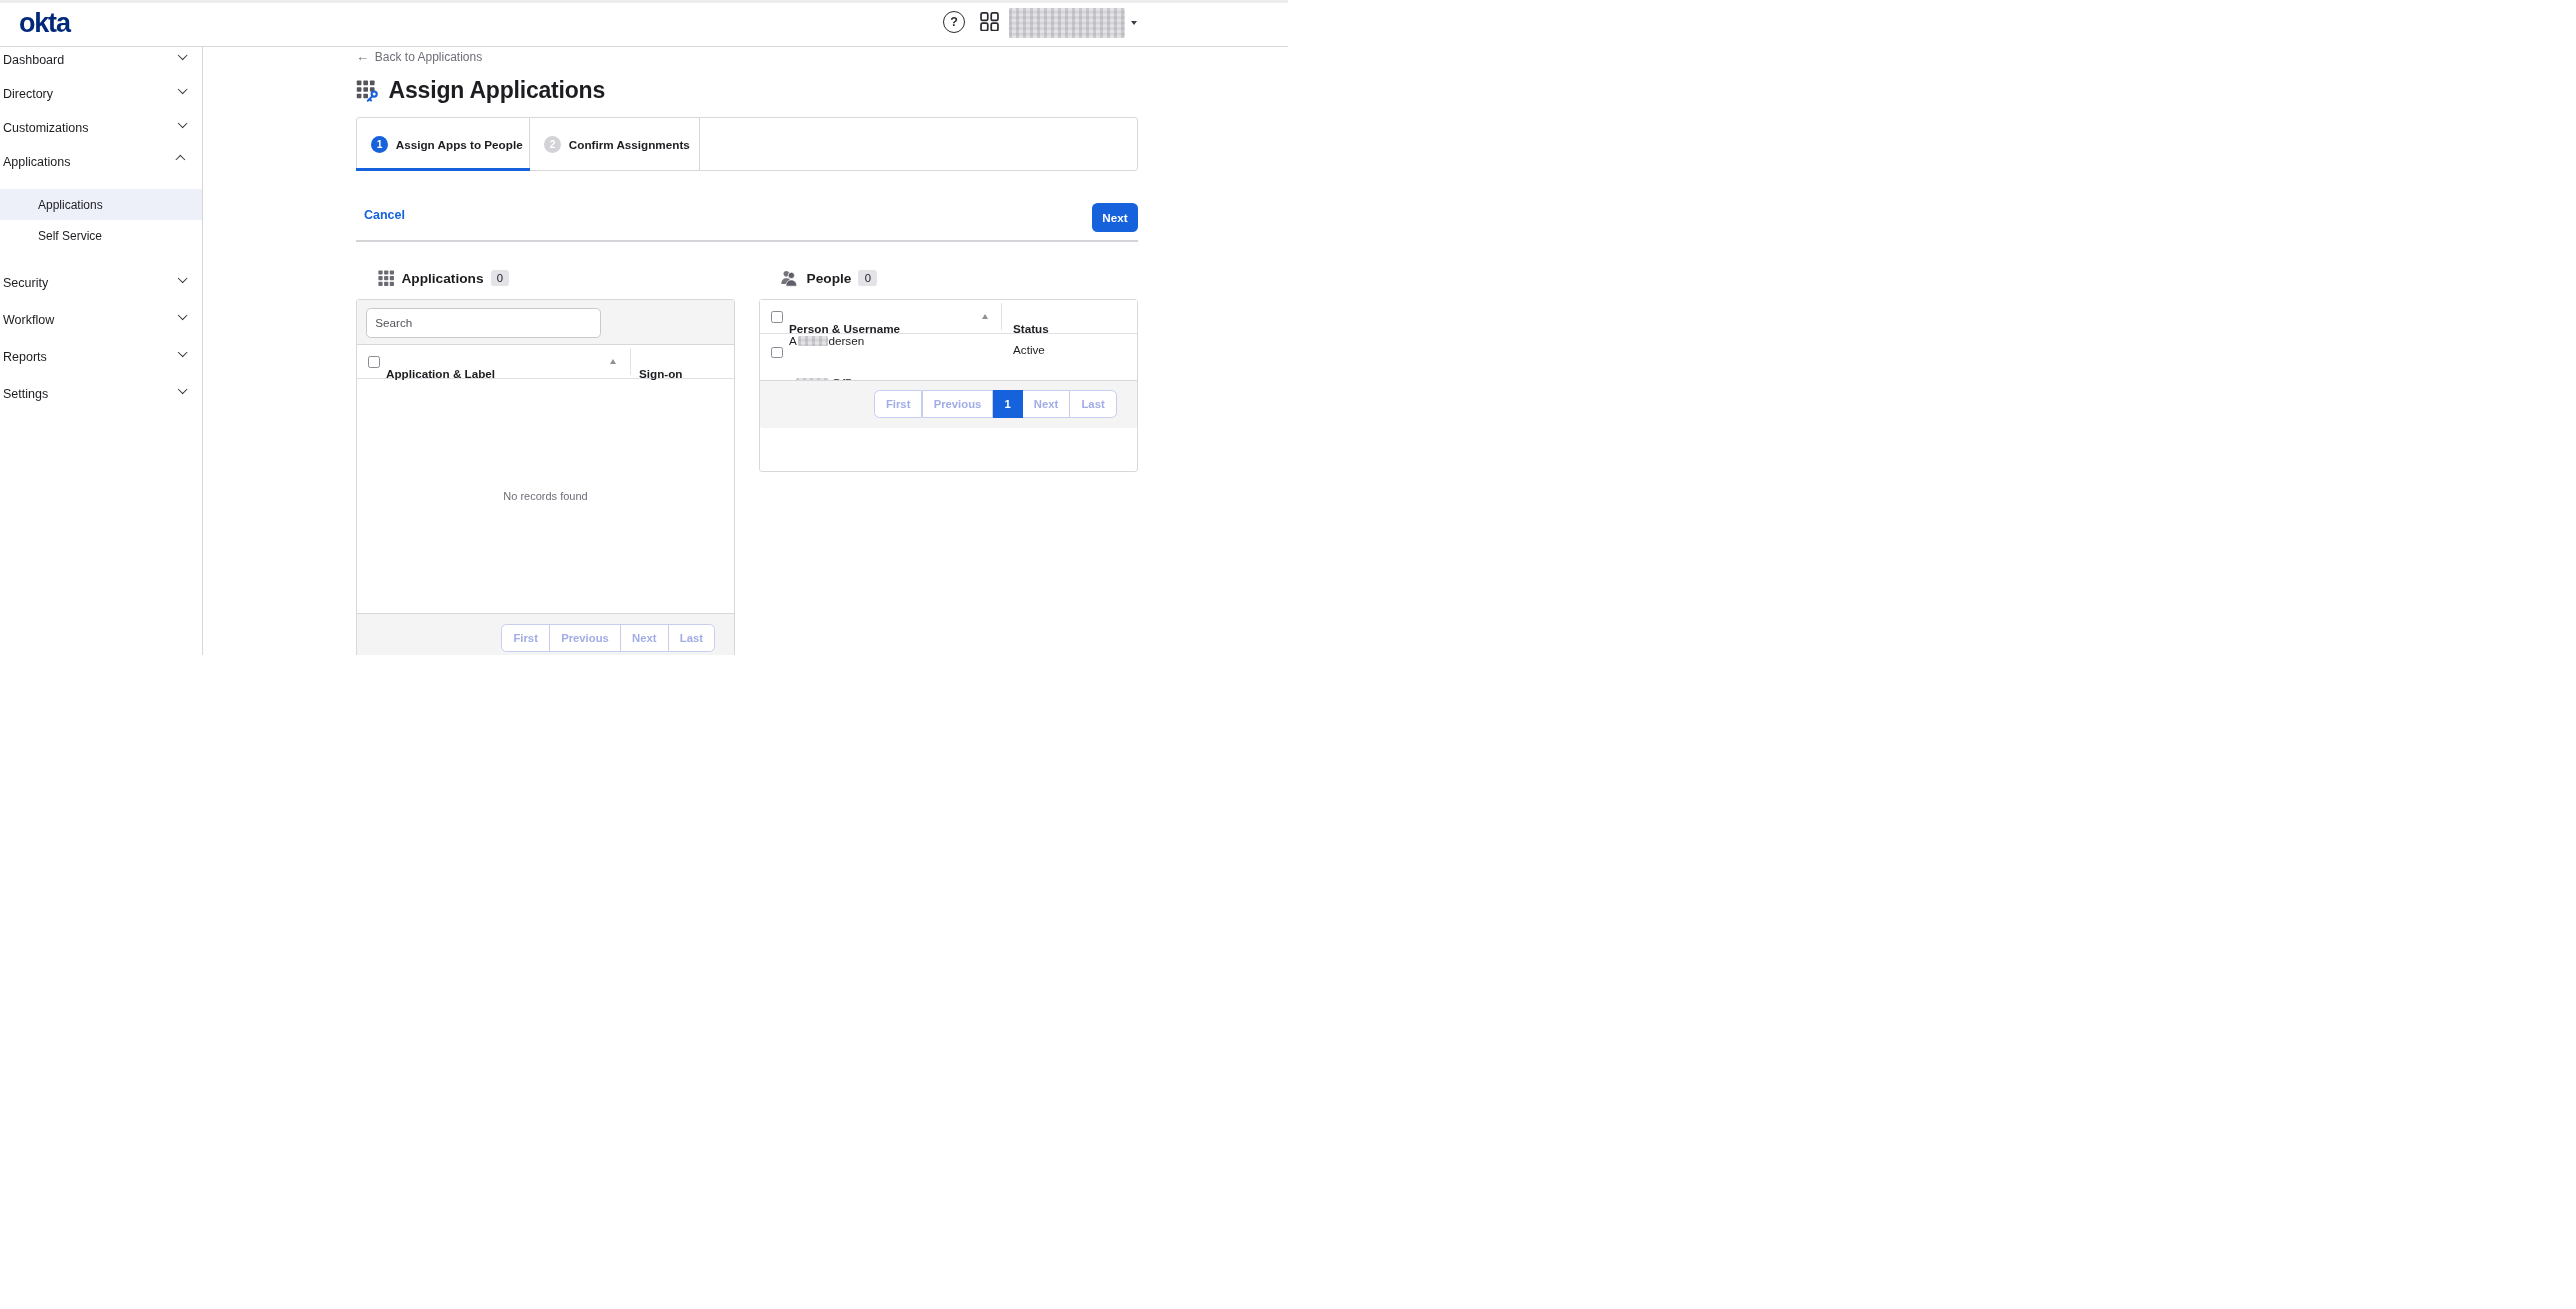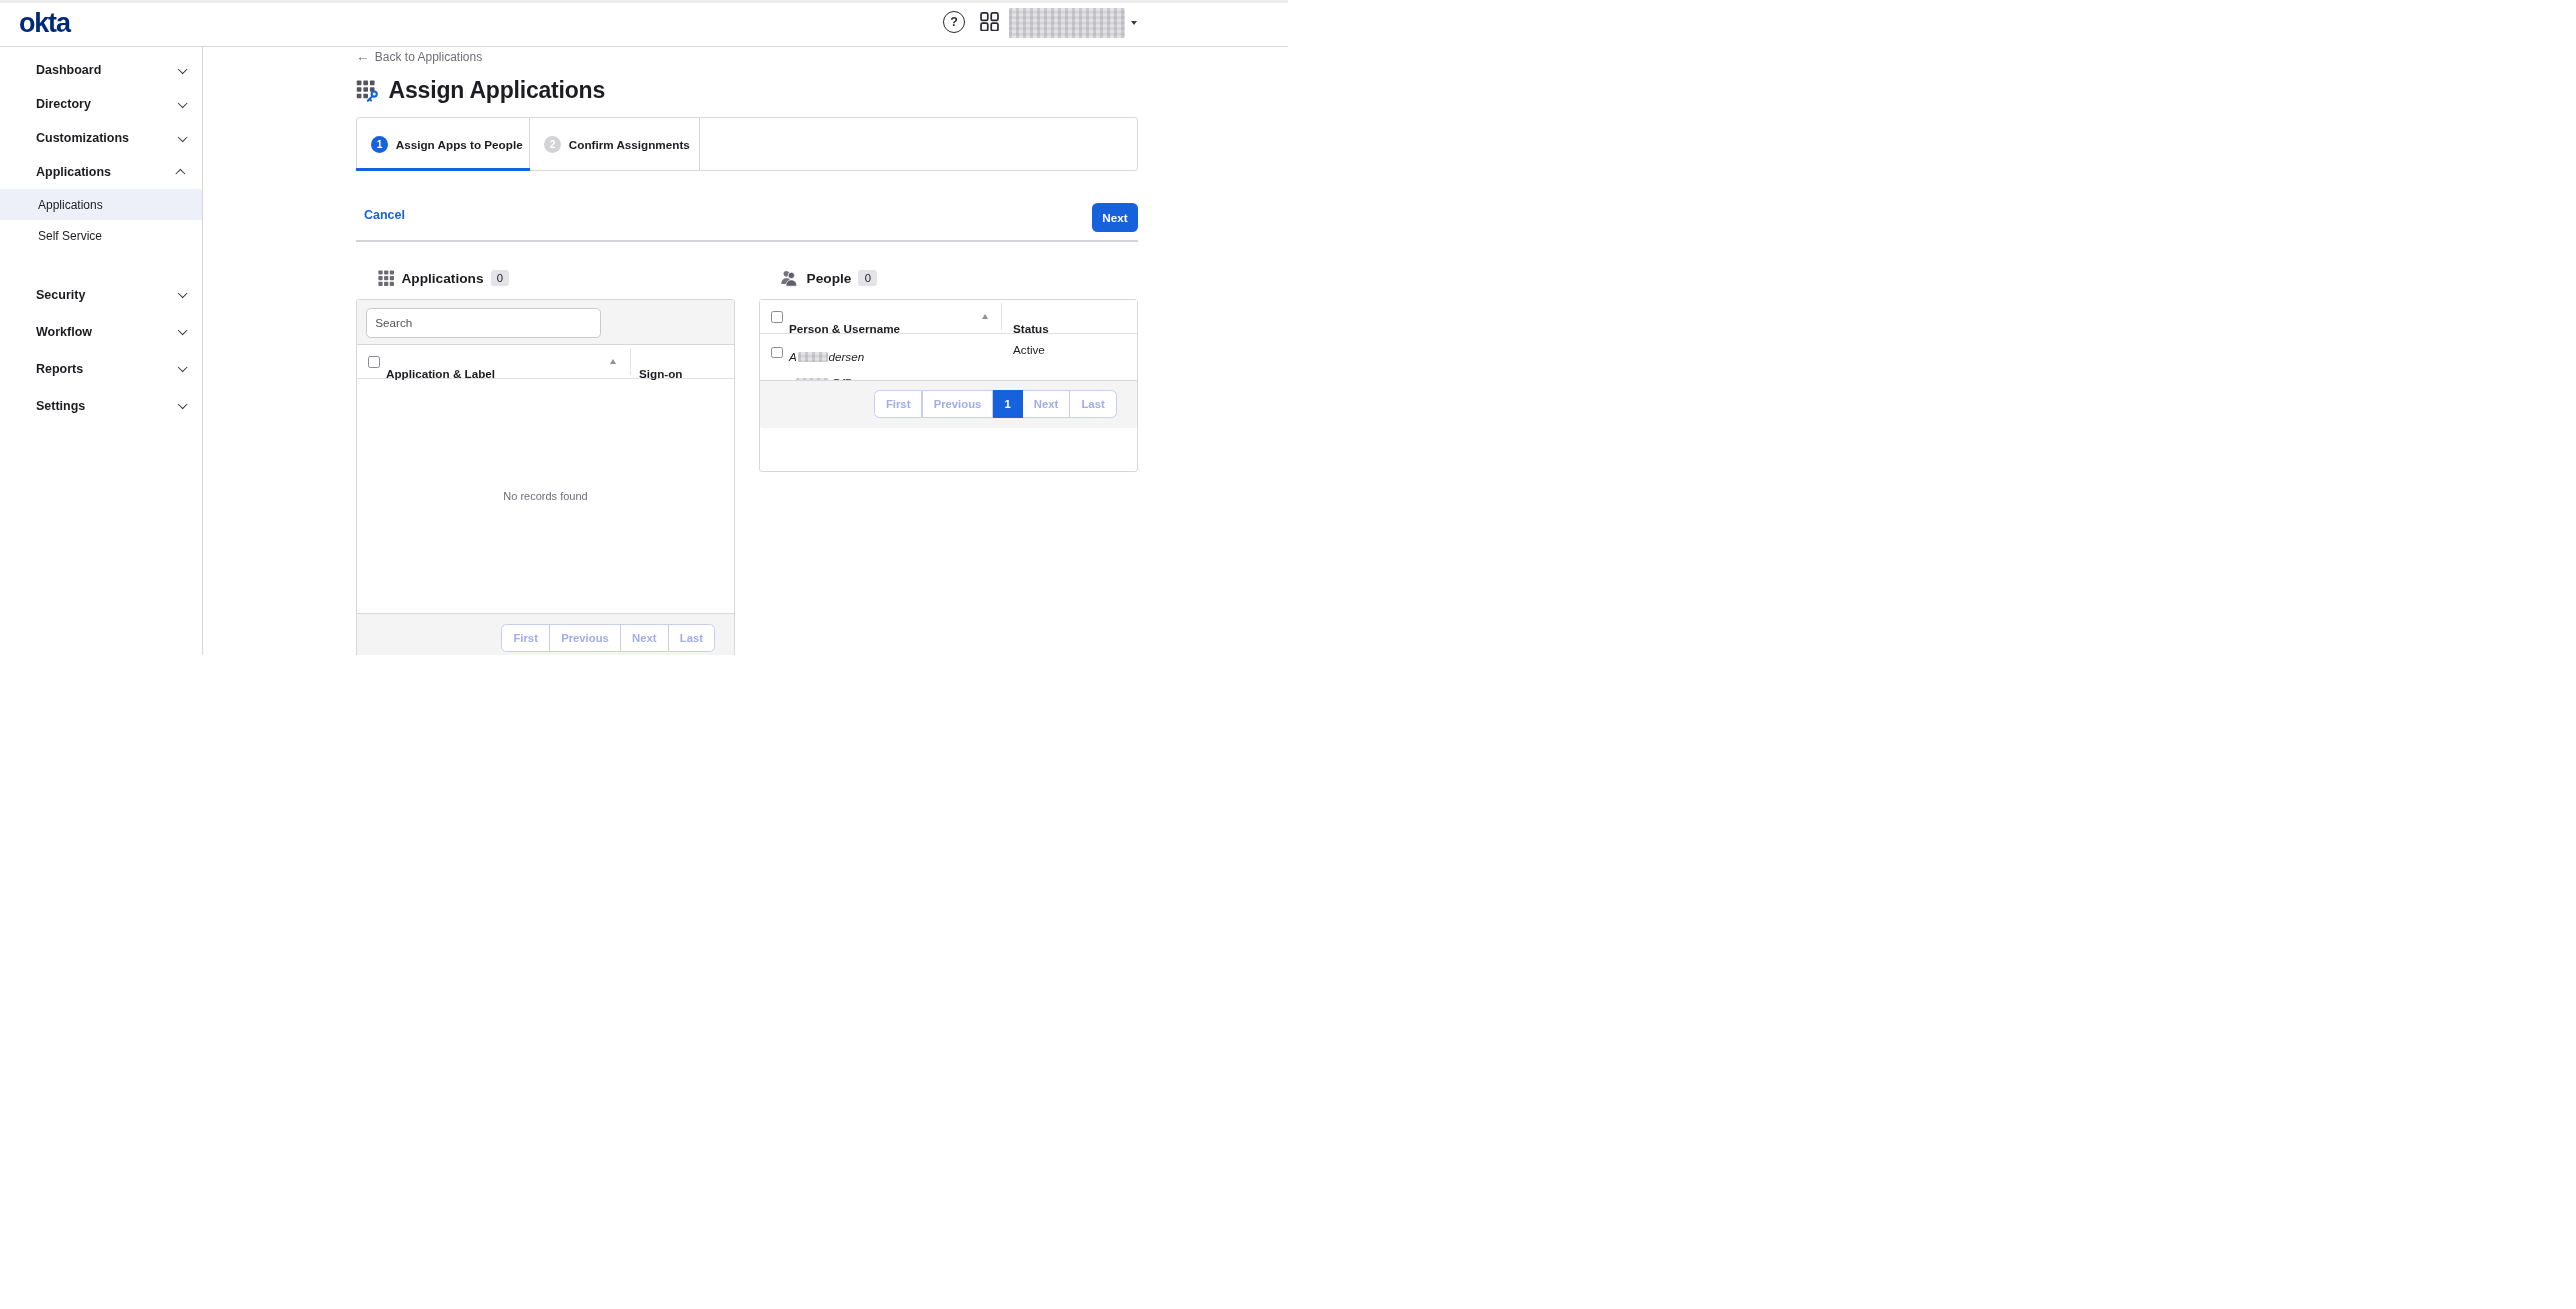--- a/index.html
+++ b/index.html
@@ -22,21 +22,21 @@
   .account { left:1009px; top:6.3px; width:133px; height:33px; display:flex; align-items:center; cursor:pointer; }
   .redact { display:inline-block; background-color:#d4d4d8; background-image:
       linear-gradient(90deg, rgba(120,120,130,.25) 50%, transparent 50%),
       linear-gradient(rgba(255,255,255,.35) 50%, transparent 50%);
     background-size:7px 7px, 5.5px 5.5px; border-radius:1.6px; }
   .account .redact.big { width:116px; height:30px; }
   .caret-down { width:0; height:0; border-left:3.9px solid transparent; border-right:3.9px solid transparent; border-top:4.7px solid #3c3c43; margin-left:5.5px; }
 
   
   .sidebar { top:47px; left:0; width:203px; bottom:0; background:#fff; border-right:0.8px solid #d8d8dc; padding-top:6.3px; }
-  .nav-item { height:34px; display:flex; align-items:center; padding:0 17px 0 36px; font-size:12.5px; font-weight:700; color:#1d1d21; cursor:pointer; }
+  .nav-item { height:34px; display:flex; align-items:flex-start; padding:0 17px 0 3px; font-size:12.5px; font-weight:400; color:#1d1d21; cursor:pointer; }
   .nav-item.tall { height:37px; }
   .nav-item .lbl { flex:1; }
   .chev { width:7px; height:7px; border-right:1.6px solid #33333a; border-bottom:1.6px solid #33333a; transform:rotate(45deg) translateY(-1.6px); }
   .chev.up { transform:rotate(-135deg) translateY(-1.6px); }
   .subnav .nav-sub { height:31px; display:flex; align-items:center; padding-left:38px; font-size:12px; font-weight:400; color:#1d1d21; cursor:pointer; }
   .subnav { margin-bottom:25px; }
   .nav-sub.active { background:#eef0f9; }
 
   
   .backlink { left:356px; top:49px; font-size:12px; color:#6e6e78; display:flex; align-items:center; gap:5.5px; cursor:pointer; }
@@ -100,21 +100,21 @@
   }
   .pager button:first-child { border-radius:5.5px 0 0 5.5px; margin-left:0; }
   .pager button:last-child { border-radius:0 5.5px 5.5px 0; }
   .pager button.cur { background:#1662dd; border-color:#1662dd; color:#fff; width:30px; padding:0; position:relative; z-index:1; }
   .panel.left .pager { right:19px; top:10.2px; }
   .panel.right .pager { right:20.3px; top:9.4px; }
 
   .prow { height:46px; position:relative; background:#fff; }
   .prow .checkbox { left:11px; top:12.5px; }
   .pname, .pmail { position:absolute; left:29px; font-size:11.7px; color:#1d1d21; }
-  .pname { top:16px;font-style:italic; } .pmail { top:42px; }
+  .pname { top:0; } .pmail { top:42px; }
   .prow .redact.nm { width:30px; height:10.2px; vertical-align:-0.8px; margin:0 0.8px; }
   .prow .redact.em { width:33px; height:10.2px; vertical-align:-0.8px; margin:0 0.8px; }
   .pstatus { position:absolute; left:253px; top:9.4px; font-size:11.7px; color:#1d1d21; }
 </style>
 </head>
 <body>
 
 <div class="page">
 
   <div class="abs topbar">

